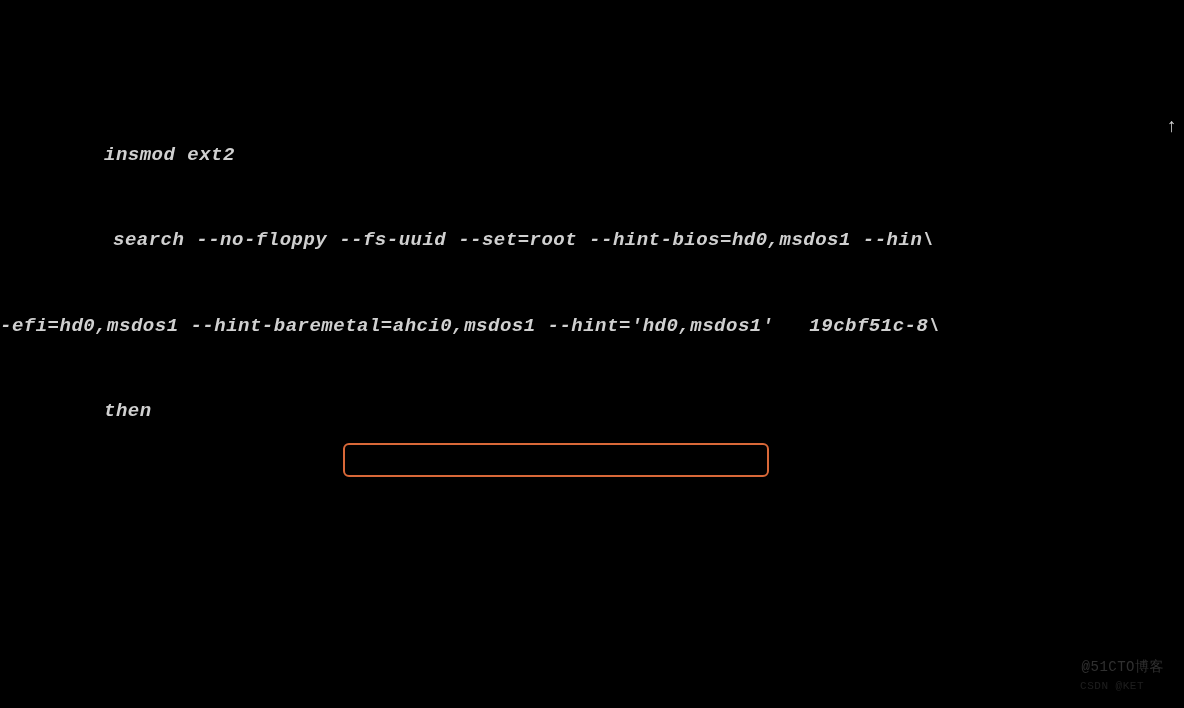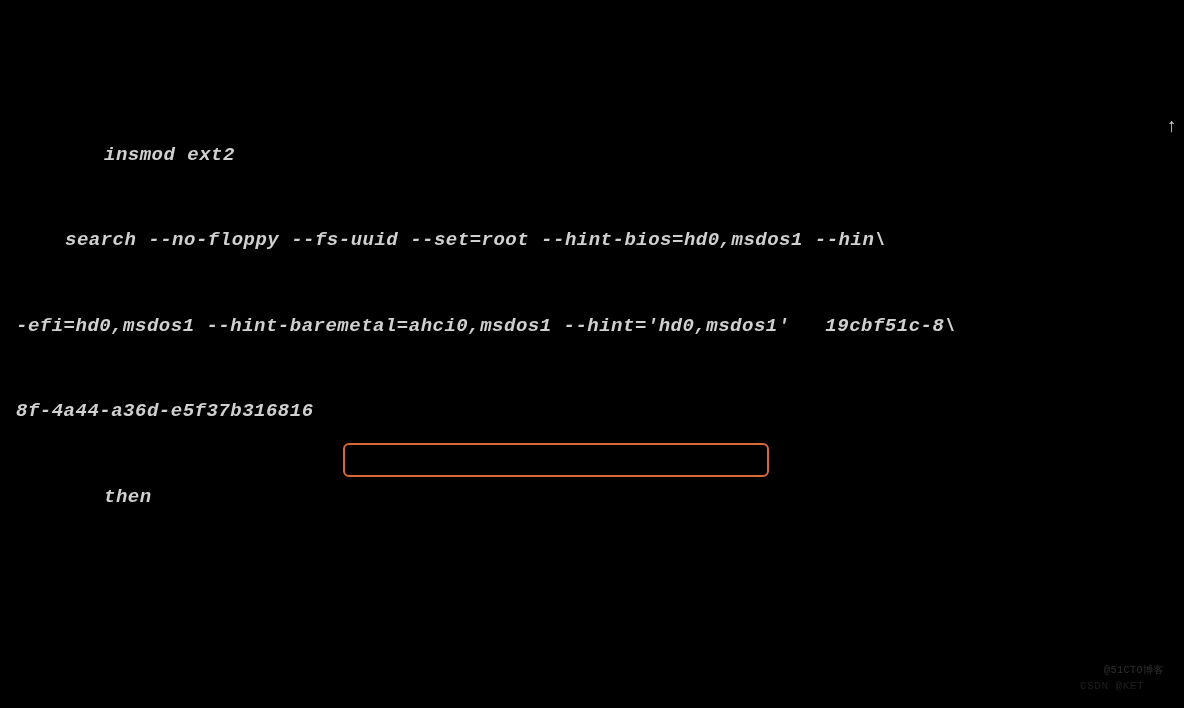--- a/index.html
+++ b/index.html
@@ -25,41 +25,41 @@
       position: relative;
     }
     .line {
       display: block;
       font-style: italic;
     }
     .indent1 {
       padding-left: 104px;
     }
     .indent2 {
-      padding-left: 65px;
+      padding-left: 113px;
     }
     .noindent {
-      padding-left: 16px;
+      padding-left: 0;
     }
     .highlight-box {
       position: absolute;
       border: 2px solid #d96838;
       border-radius: 6px;
       top: 388px;
       left: 343px;
       width: 426px;
       height: 34px;
       pointer-events: none;
     }
     .watermark {
       position: absolute;
       right: 20px;
       bottom: 30px;
       color: rgba(120,120,120,0.4);
-      font-size: 10px;
+      font-size: 14px;
       font-weight: normal;
     }
     .watermark2 {
       position: absolute;
       right: 40px;
       bottom: 14px;
       color: rgba(120,120,120,0.25);
       font-size: 11px;
       font-weight: normal;
     }
@@ -71,21 +71,20 @@
     }
   </style>
 </head>
 <body>
 
 <div class="terminal">
   <span class="arrow-up">↑</span>
   <span class="line indent1">insmod ext2</span>
   <span class="line indent2">search --no-floppy --fs-uuid --set=root --hint-bios=hd0,msdos1 --hin\</span>
   <span class="line noindent">-efi=hd0,msdos1 --hint-baremetal=ahci0,msdos1 --hint='hd0,msdos1'   19cbf51c-8\</span>
-  <span class="line noindent">8f-4a44-a36d-e5f37b316816</span>
   <span class="line indent1">then</span>
   
   
   
   
   
   
   
   <div class="highlight-box"></div>
 </div>

